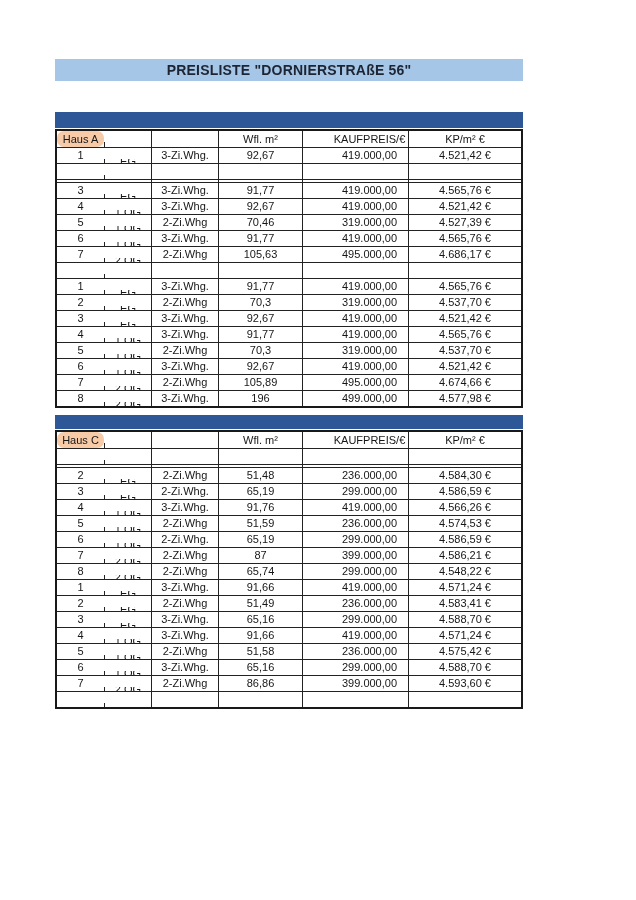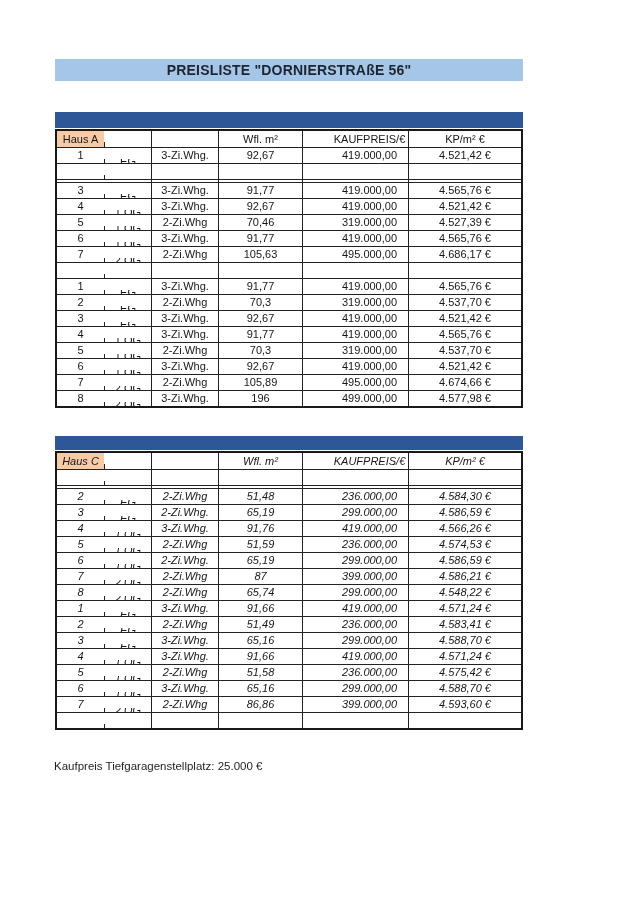--- a/index.html
+++ b/index.html
@@ -38,21 +38,21 @@
     left: 55px;
     width: 468px;
   }
   .price-table .bar {
     width: 100%;
     background: var(--bar-blue, #2e5797);
     margin-bottom: 1px;
   }
   .tbl-1 { top: 112px; }
   .tbl-1 .bar { height: 16px; }
-  .tbl-2 { top: 436px; font-style: italic; }
+  .tbl-2 { top: 415px; }
   .tbl-2 .bar { height: 14px; }
   .rows {
     border: 2px solid #191919;
     background: #ffffff;
   }
   .t-row {
     display: flex;
     height: 16px;
     box-sizing: border-box;
   }
@@ -63,21 +63,21 @@
     display: flex;
     align-items: center;
     justify-content: center;
     font-size: 11px;
     line-height: 1;
     white-space: nowrap;
     overflow: hidden;
     color: #161616;
   }
   .cell + .cell { border-left: 1px solid #222222; }
-  .c0 { width: 47px; }
+  .c0 { width: 47px; border-radius: 7px; }
   .c1 { width: 47px; margin-top: 11px; }
   .c2 { width: 67px; }
   .c3 { width: 84px; }
   .c4 { width: 120px; flex: 1; padding-left: 28px; }
   .c5 { width: 113px; }
   .cell.haus {
     background: var(--haus-fill, #f7caa8);
   }
   .footer-note {
     position: absolute;
@@ -389,15 +389,14 @@
           <div class="cell c0"></div>
           <div class="cell c1"></div>
           <div class="cell c2"></div>
           <div class="cell c3"></div>
           <div class="cell c4"></div>
           <div class="cell c5"></div>
         </div>
       </div>
   </section>
 
-  <div class="footer-note">Kaufpreis Tiefgaragenstellplatz: 25.000 €</div>
 
 </div>
 
 </body></html>

